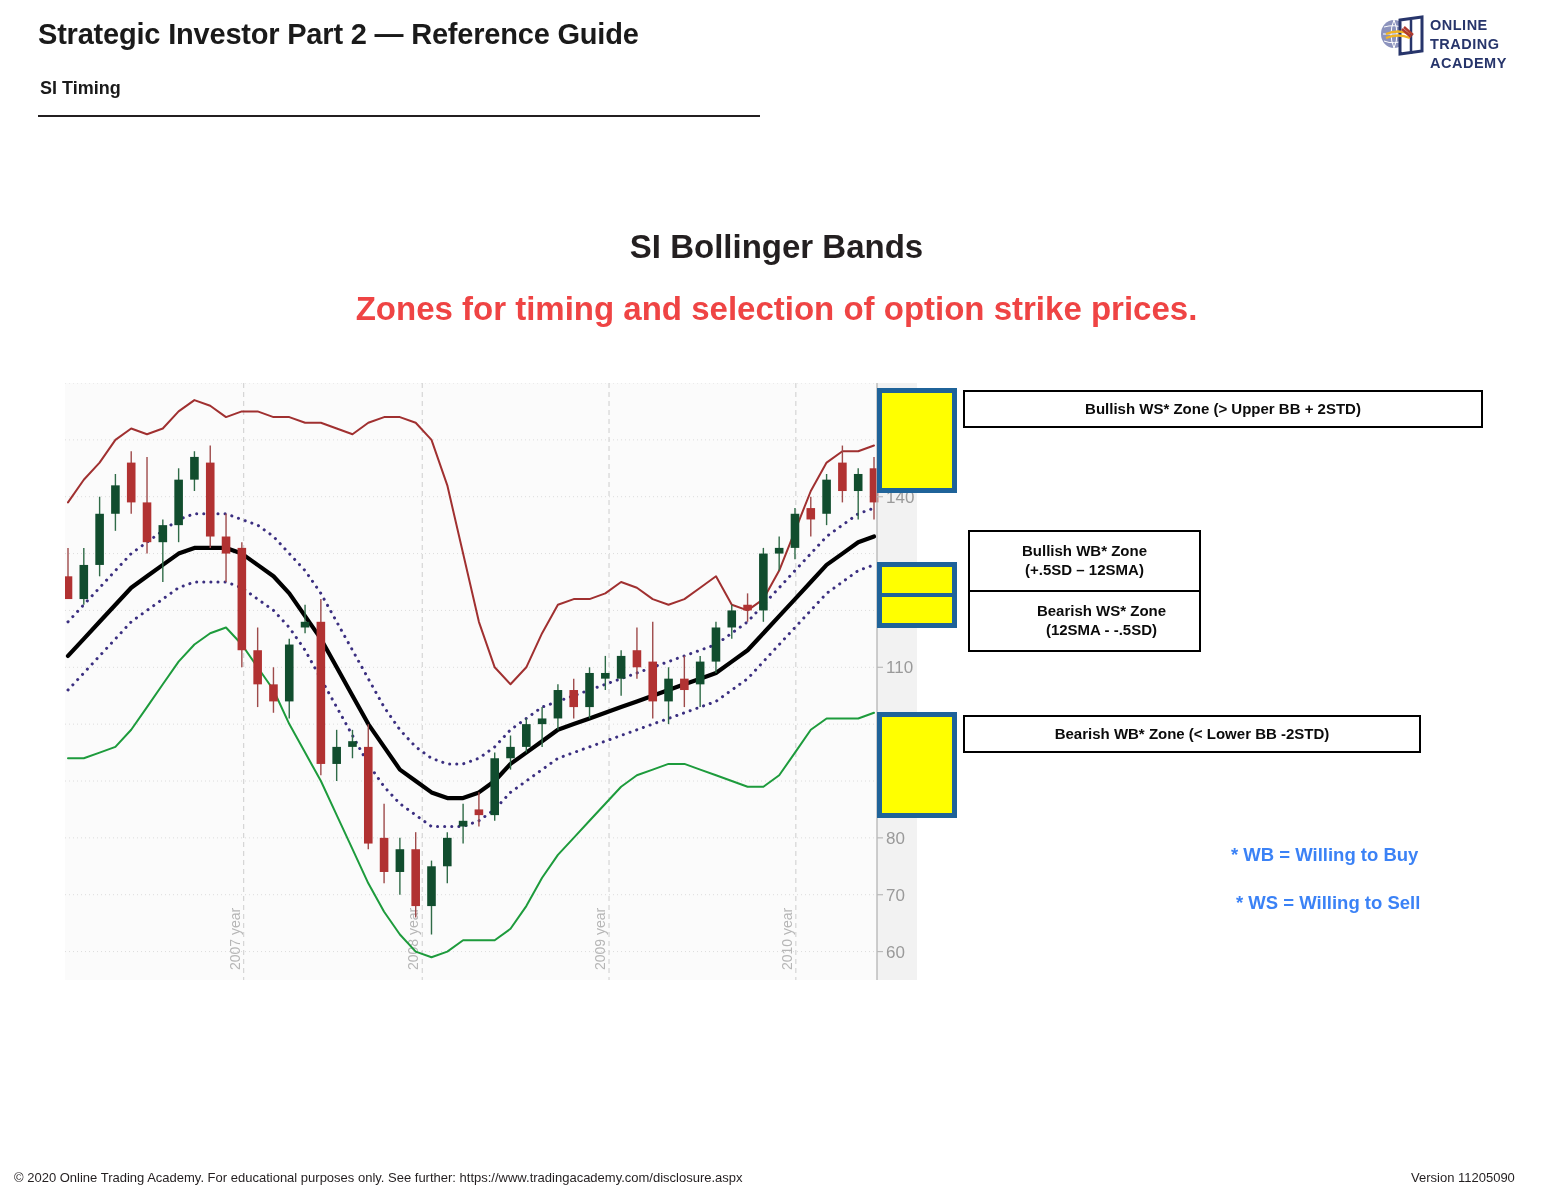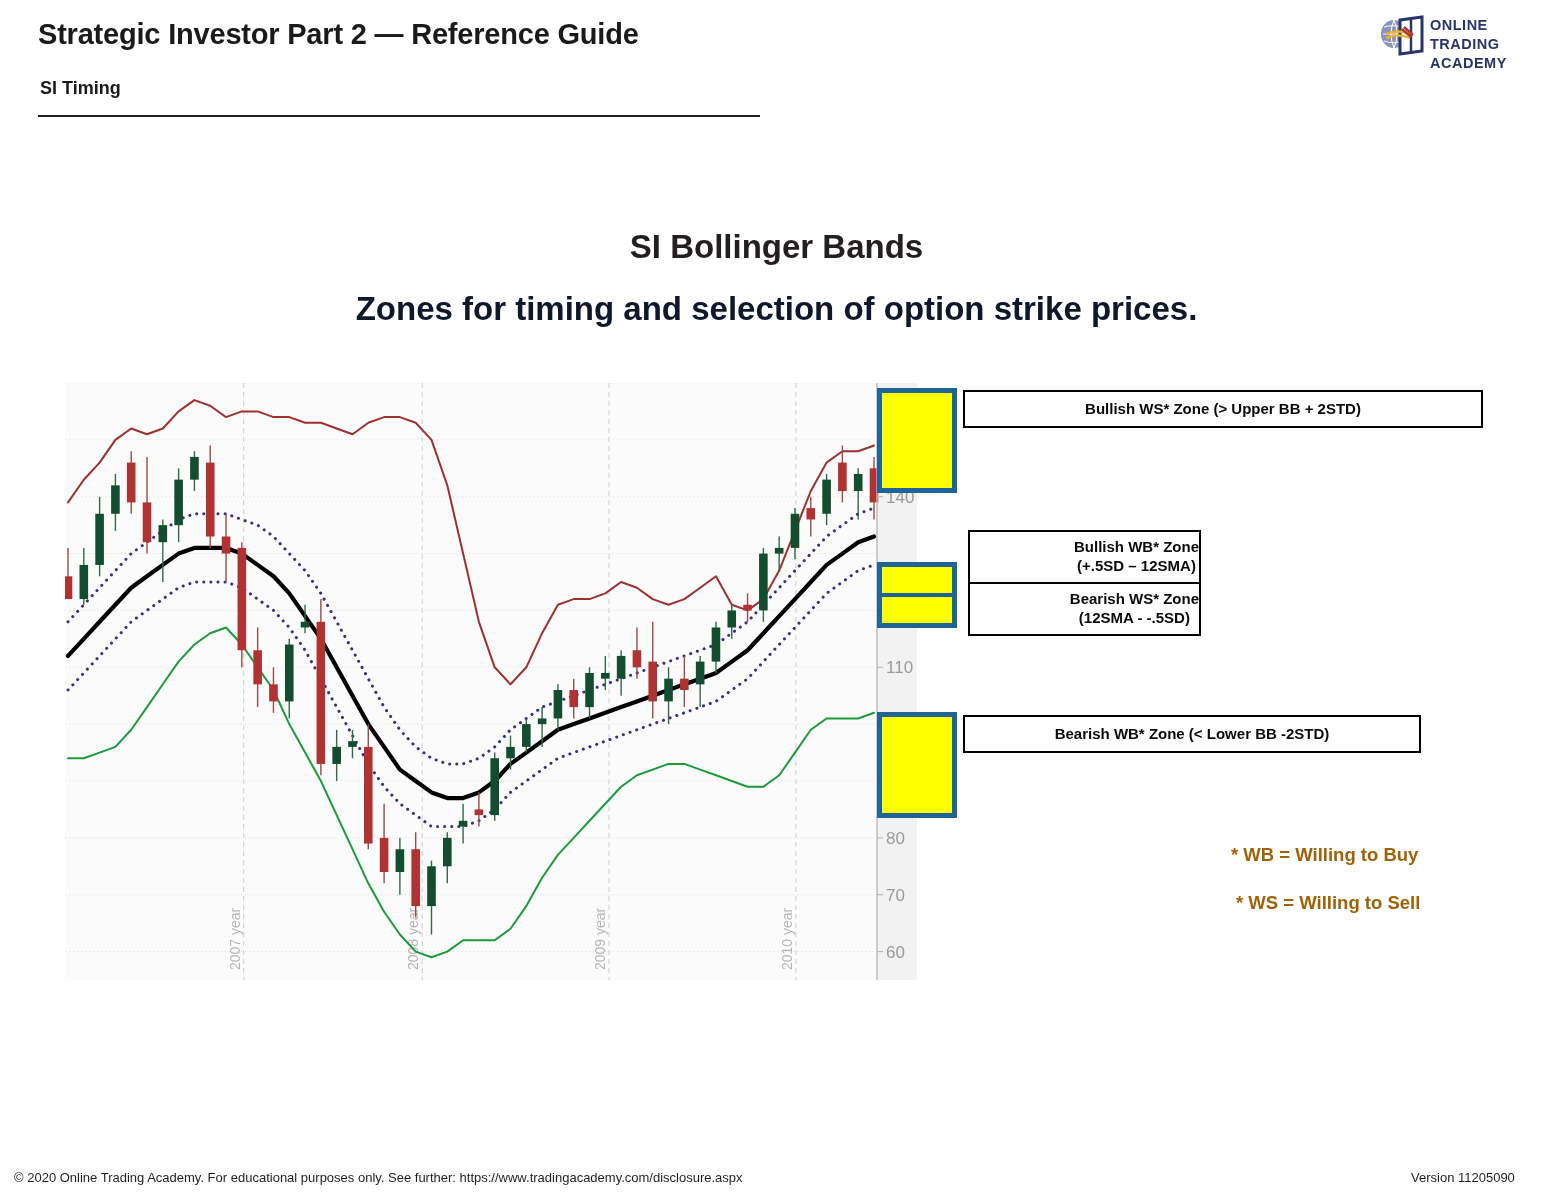--- a/index.html
+++ b/index.html
@@ -33,45 +33,45 @@
     font-size:14.5px;font-weight:bold;color:#27356b;
     line-height:19px;letter-spacing:0.5px;
   }
   
   #chart-heading{
     position:absolute;left:0;top:228px;width:1553px;text-align:center;
     font-size:33px;font-weight:bold;color:#231f20;
   }
   #chart-subheading{
     position:absolute;left:0;top:290px;width:1553px;text-align:center;
-    font-size:33px;font-weight:bold;color:#0f172a;
+    font-size:33px;font-weight:bold;color:#ef4444;
   }
   
   #chart-figure{position:absolute;left:65px;top:383px;width:852px;height:597px;}
   #chart-svg{display:block;}
   
   .zone-swatch{position:absolute;background:#ffff00;border:5px solid #1f6399;box-sizing:border-box;}
   #zone-swatch-bullish-ws{left:877px;top:388px;width:80px;height:105px;}
   #zone-swatch-mid{left:877px;top:562px;width:80px;height:66px;border:5px solid #1f6399;
      background:linear-gradient(#ffff00 0 47%, #1f6399 47% 53%, #ffff00 53% 100%);}
   #zone-swatch-bearish-wb{left:877px;top:712px;width:80px;height:106px;}
   
   .callout{
     position:absolute;background:#ffffff;border:2.5px solid #000000;box-sizing:border-box;
     display:flex;align-items:center;justify-content:center;text-align:center;
     font-size:15px;font-weight:bold;color:#0b0b0b;line-height:1.26;
   }
   #callout-bullish-ws{left:963px;top:390px;width:520px;height:38px;}
   #callout-stack{position:absolute;left:968px;top:530px;width:233px;height:132px;}
-  .callout-stacked{position:relative;left:0;width:233px;height:54px;border:2.5px solid #000;box-sizing:border-box;justify-content:flex-end;}
+  .callout-stacked{position:relative;left:0;width:233px;height:62px;border:2.5px solid #000;box-sizing:border-box;}
   #callout-bearish-ws{margin-top:-2.5px;padding-left:34px;}
   #callout-bearish-wb{left:963px;top:715px;width:458px;height:38px;}
   
   .legend-note{
-    position:absolute;font-size:18.5px;font-weight:bold;color:#a16207;white-space:nowrap;
+    position:absolute;font-size:18.5px;font-weight:bold;color:#3b82f6;white-space:nowrap;
   }
   #note-wb{left:1231px;top:844px;}
   #note-ws{left:1236px;top:892px;}
   
   #footer-copyright{
     position:absolute;left:14px;top:1170px;font-size:13px;color:#231f20;white-space:nowrap;
   }
   #footer-version{
     position:absolute;left:1411px;top:1170px;font-size:13px;color:#231f20;white-space:nowrap;
   }

